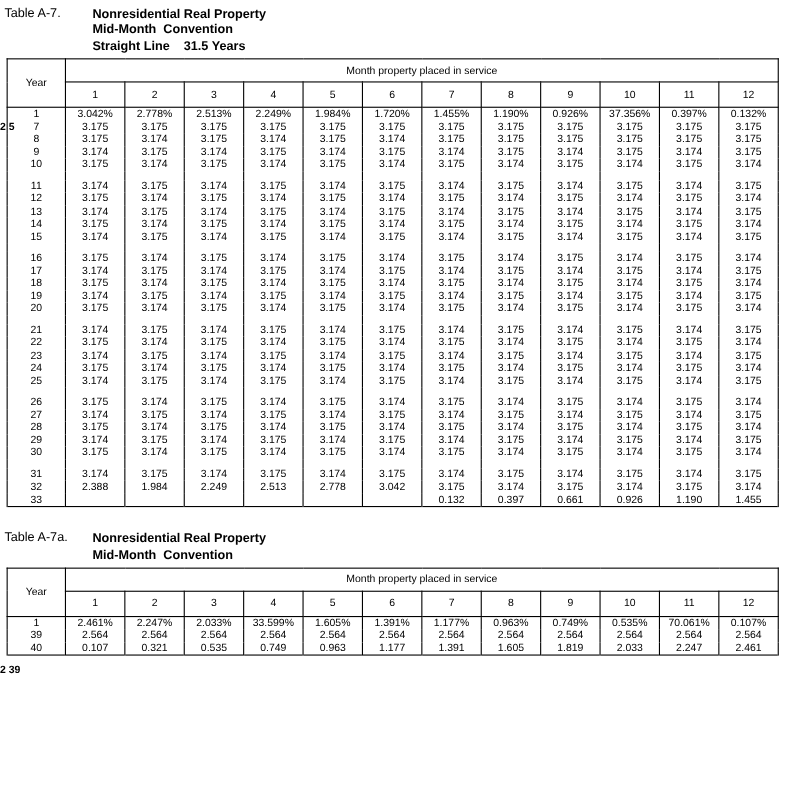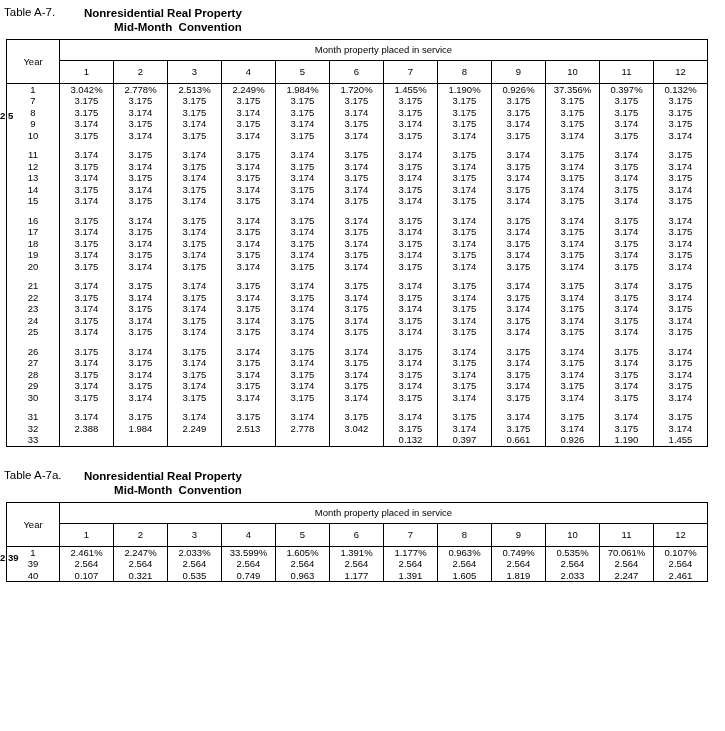--- a/index.html
+++ b/index.html
@@ -32,21 +32,21 @@
     font-size: 11.5px;
     white-space: nowrap;
     padding-right: 6px;
     min-width: 74px;
   }
   .caption-title {
     font-size: 11.5px;
     font-weight: bold;
     line-height: 1.25;
   }
-  .caption-title div { white-space: pre; text-align: right; }
+  .caption-title div { white-space: pre; }
 
   table.depr {
     border-collapse: collapse;
     table-layout: fixed;
     margin-left: 6px;
     border: 1px solid #000;
   }
   table.depr td, table.depr th {
     border: 1px solid #000;
     padding: 0;
@@ -114,20 +114,21 @@
 <body>
 
 <div class="page">
 
   <div class="table-block">
     <div class="caption">
       <div class="caption-label">Table A-7.</div>
       <div class="caption-title">
         <div>Nonresidential Real Property</div>
         <div>Mid-Month  Convention</div>
+        <div>Straight Line    31.5 Years</div>
       </div>
     </div>
 
     <table class="depr">
       <colgroup>
         <col style="width:52px">
         <col style="width:53px">
           <col style="width:53px">
           <col style="width:53px">
         <col style="width:53px">
@@ -749,15 +750,15 @@
             <td class="valcell">1.819</td>
             <td class="valcell">2.033</td>
             <td class="valcell">2.247</td>
             <td class="valcell">2.461</td>
           </tr>
         </tbody>
     </table>
   </div>
 
   <div class="side-marker" id="marker-a7" style="top: 109.625px;">2 5</div>
-  <div class="side-marker" id="marker-a7a" style="top: 552px;">2 39</div>
+  <div class="side-marker" id="marker-a7a" style="top: 604px;">2 39</div>
 
 </div>
 
 </body></html>

